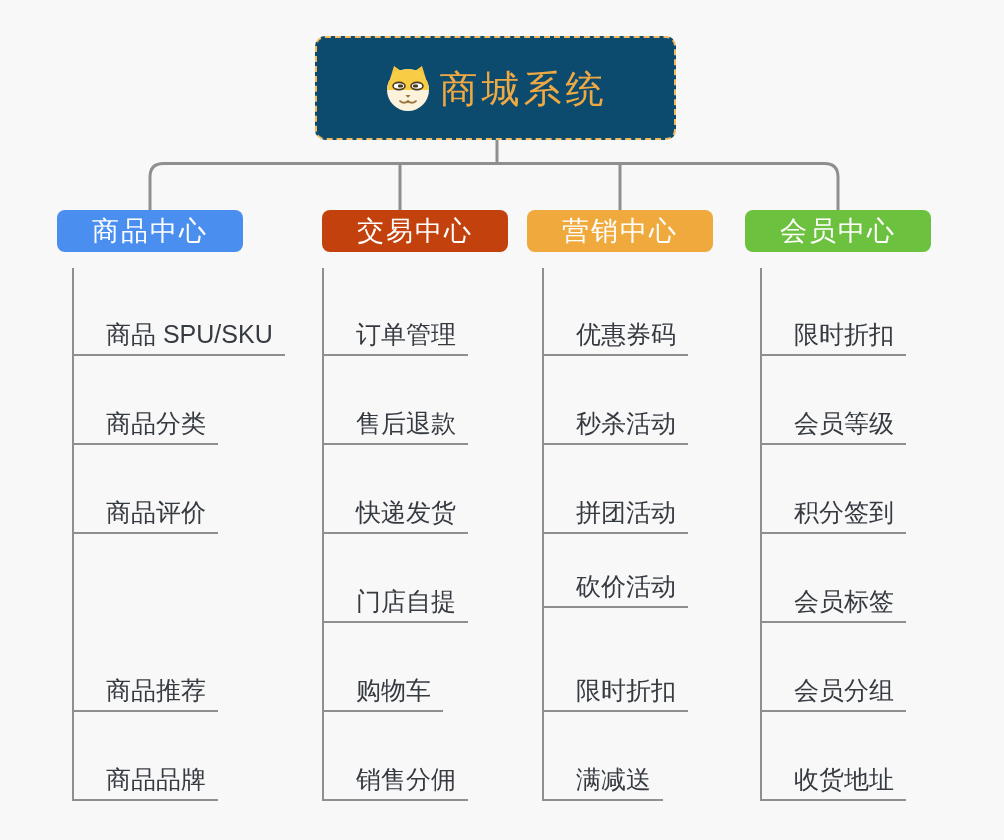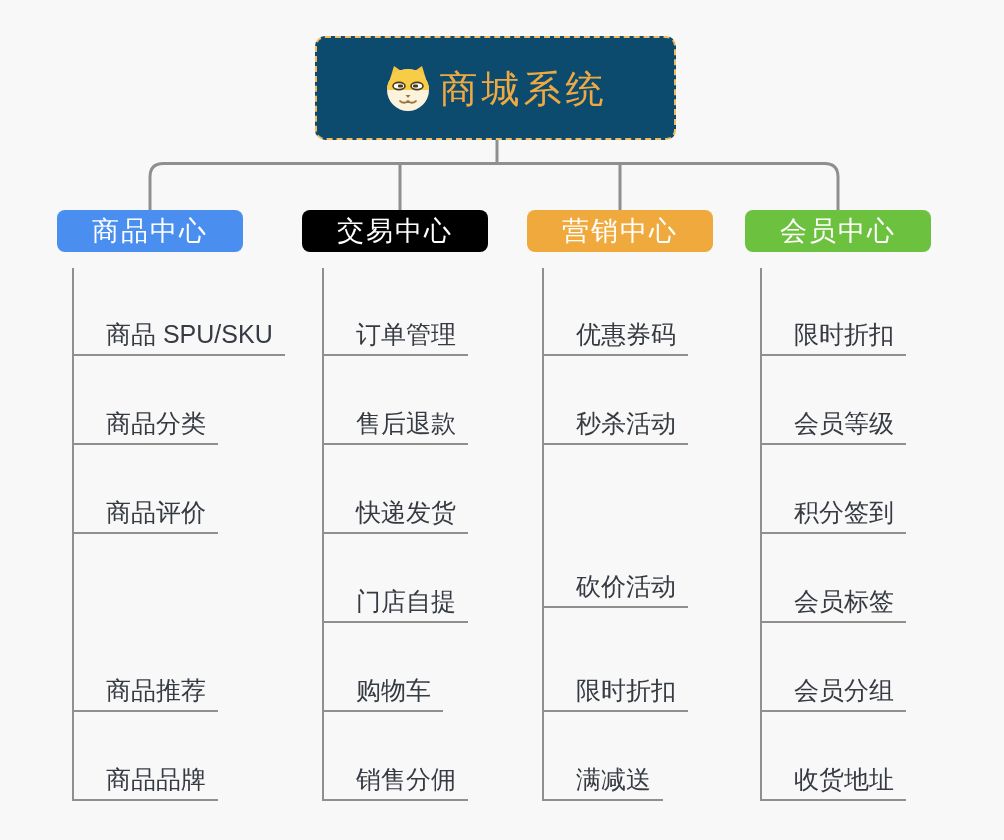--- a/index.html
+++ b/index.html
@@ -92,21 +92,21 @@
     </div>
     <div class="leaf-item" style="left: 72px; top: 488px;">
       <span class="leaf-label">商品评价</span>
     </div>
     <div class="leaf-item" style="left: 72px; top: 666px;">
       <span class="leaf-label">商品推荐</span>
     </div>
     <div class="leaf-item" style="left: 72px; top: 755px;">
       <span class="leaf-label">商品品牌</span>
     </div>
-    <div class="branch-header" style="left: 302px; background: #000000;">
+    <div class="branch-header" style="left: 322px; background: #c2410c;">
       <span class="branch-label">交易中心</span>
     </div>
     <div class="trunk" style="left: 322px; top: 268px; height: 533px;"></div>
     <div class="leaf-item" style="left: 322px; top: 310px;">
       <span class="leaf-label">订单管理</span>
     </div>
     <div class="leaf-item" style="left: 322px; top: 399px;">
       <span class="leaf-label">售后退款</span>
     </div>
     <div class="leaf-item" style="left: 322px; top: 488px;">
@@ -123,20 +123,23 @@
     </div>
     <div class="branch-header" style="left: 527px; background: rgb(239, 169, 60);">
       <span class="branch-label">营销中心</span>
     </div>
     <div class="trunk" style="left: 542px; top: 268px; height: 533px;"></div>
     <div class="leaf-item" style="left: 542px; top: 310px;">
       <span class="leaf-label">优惠券码</span>
     </div>
     <div class="leaf-item" style="left: 542px; top: 399px;">
       <span class="leaf-label">秒杀活动</span>
+    </div>
+    <div class="leaf-item" style="left: 542px; top: 488px;">
+      <span class="leaf-label">拼团活动</span>
     </div>
     <div class="leaf-item" style="left: 542px; top: 562px;">
       <span class="leaf-label">砍价活动</span>
     </div>
     <div class="leaf-item" style="left: 542px; top: 666px;">
       <span class="leaf-label">限时折扣</span>
     </div>
     <div class="leaf-item" style="left: 542px; top: 755px;">
       <span class="leaf-label">满减送</span>
     </div>

